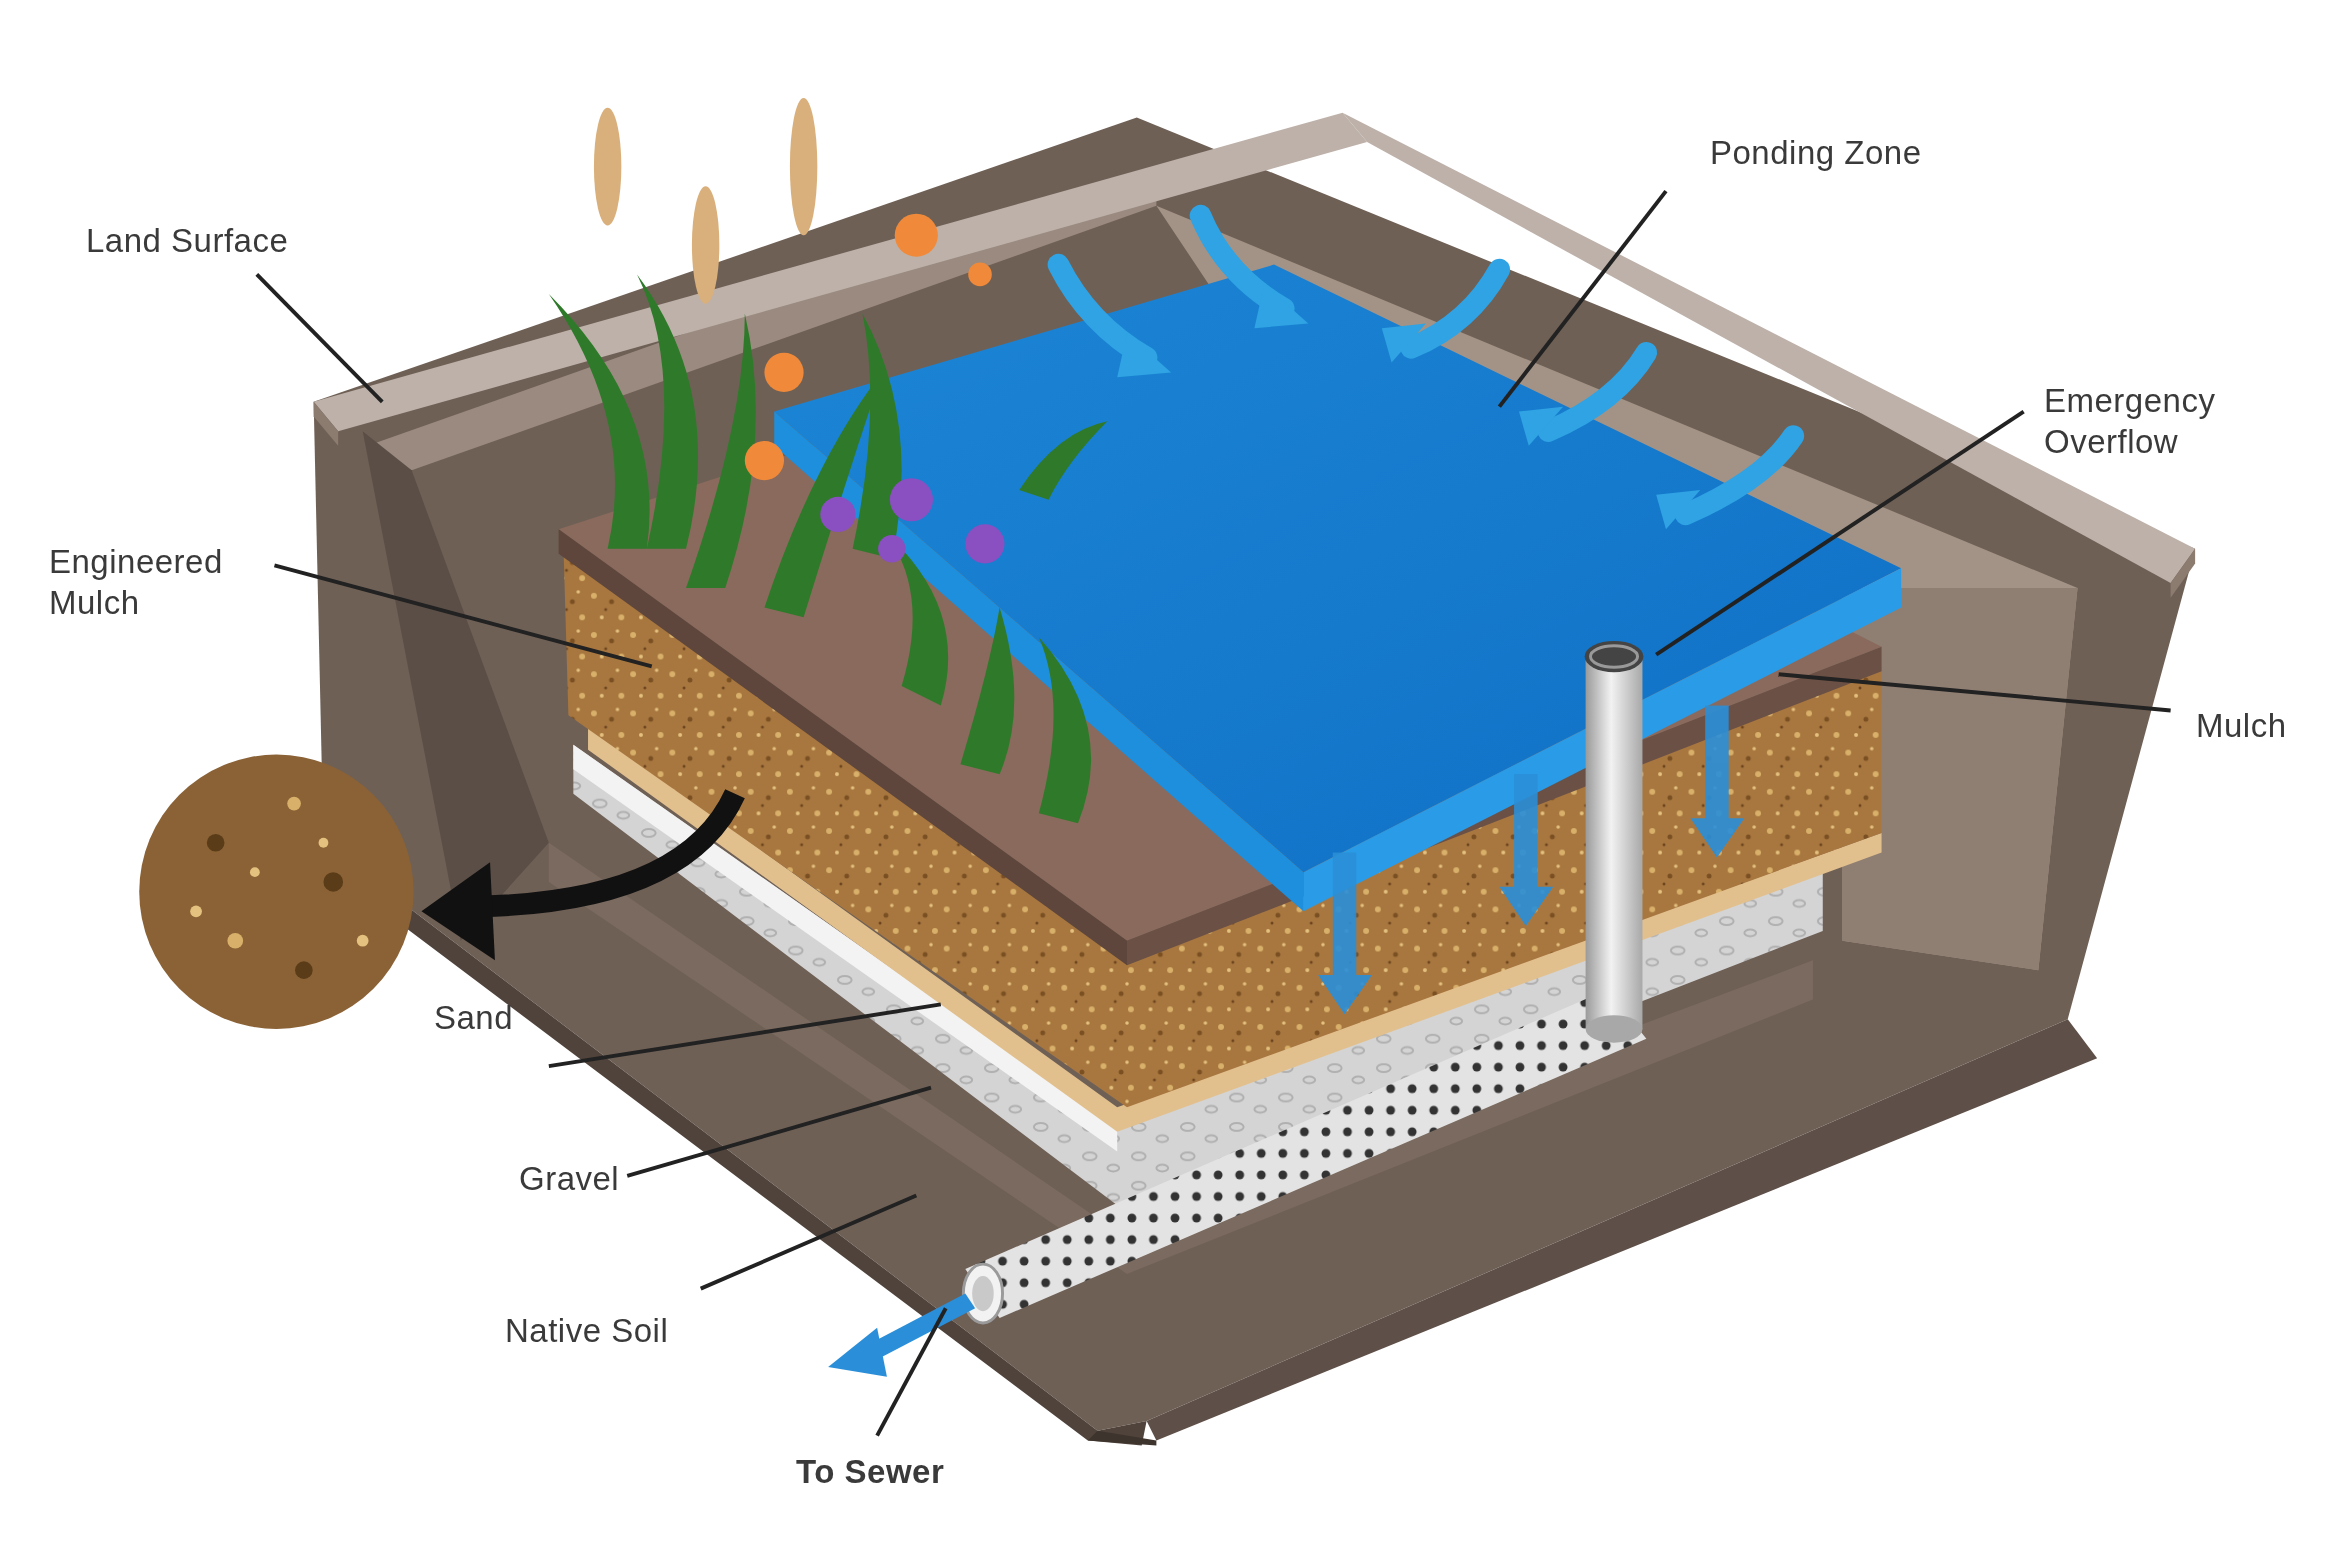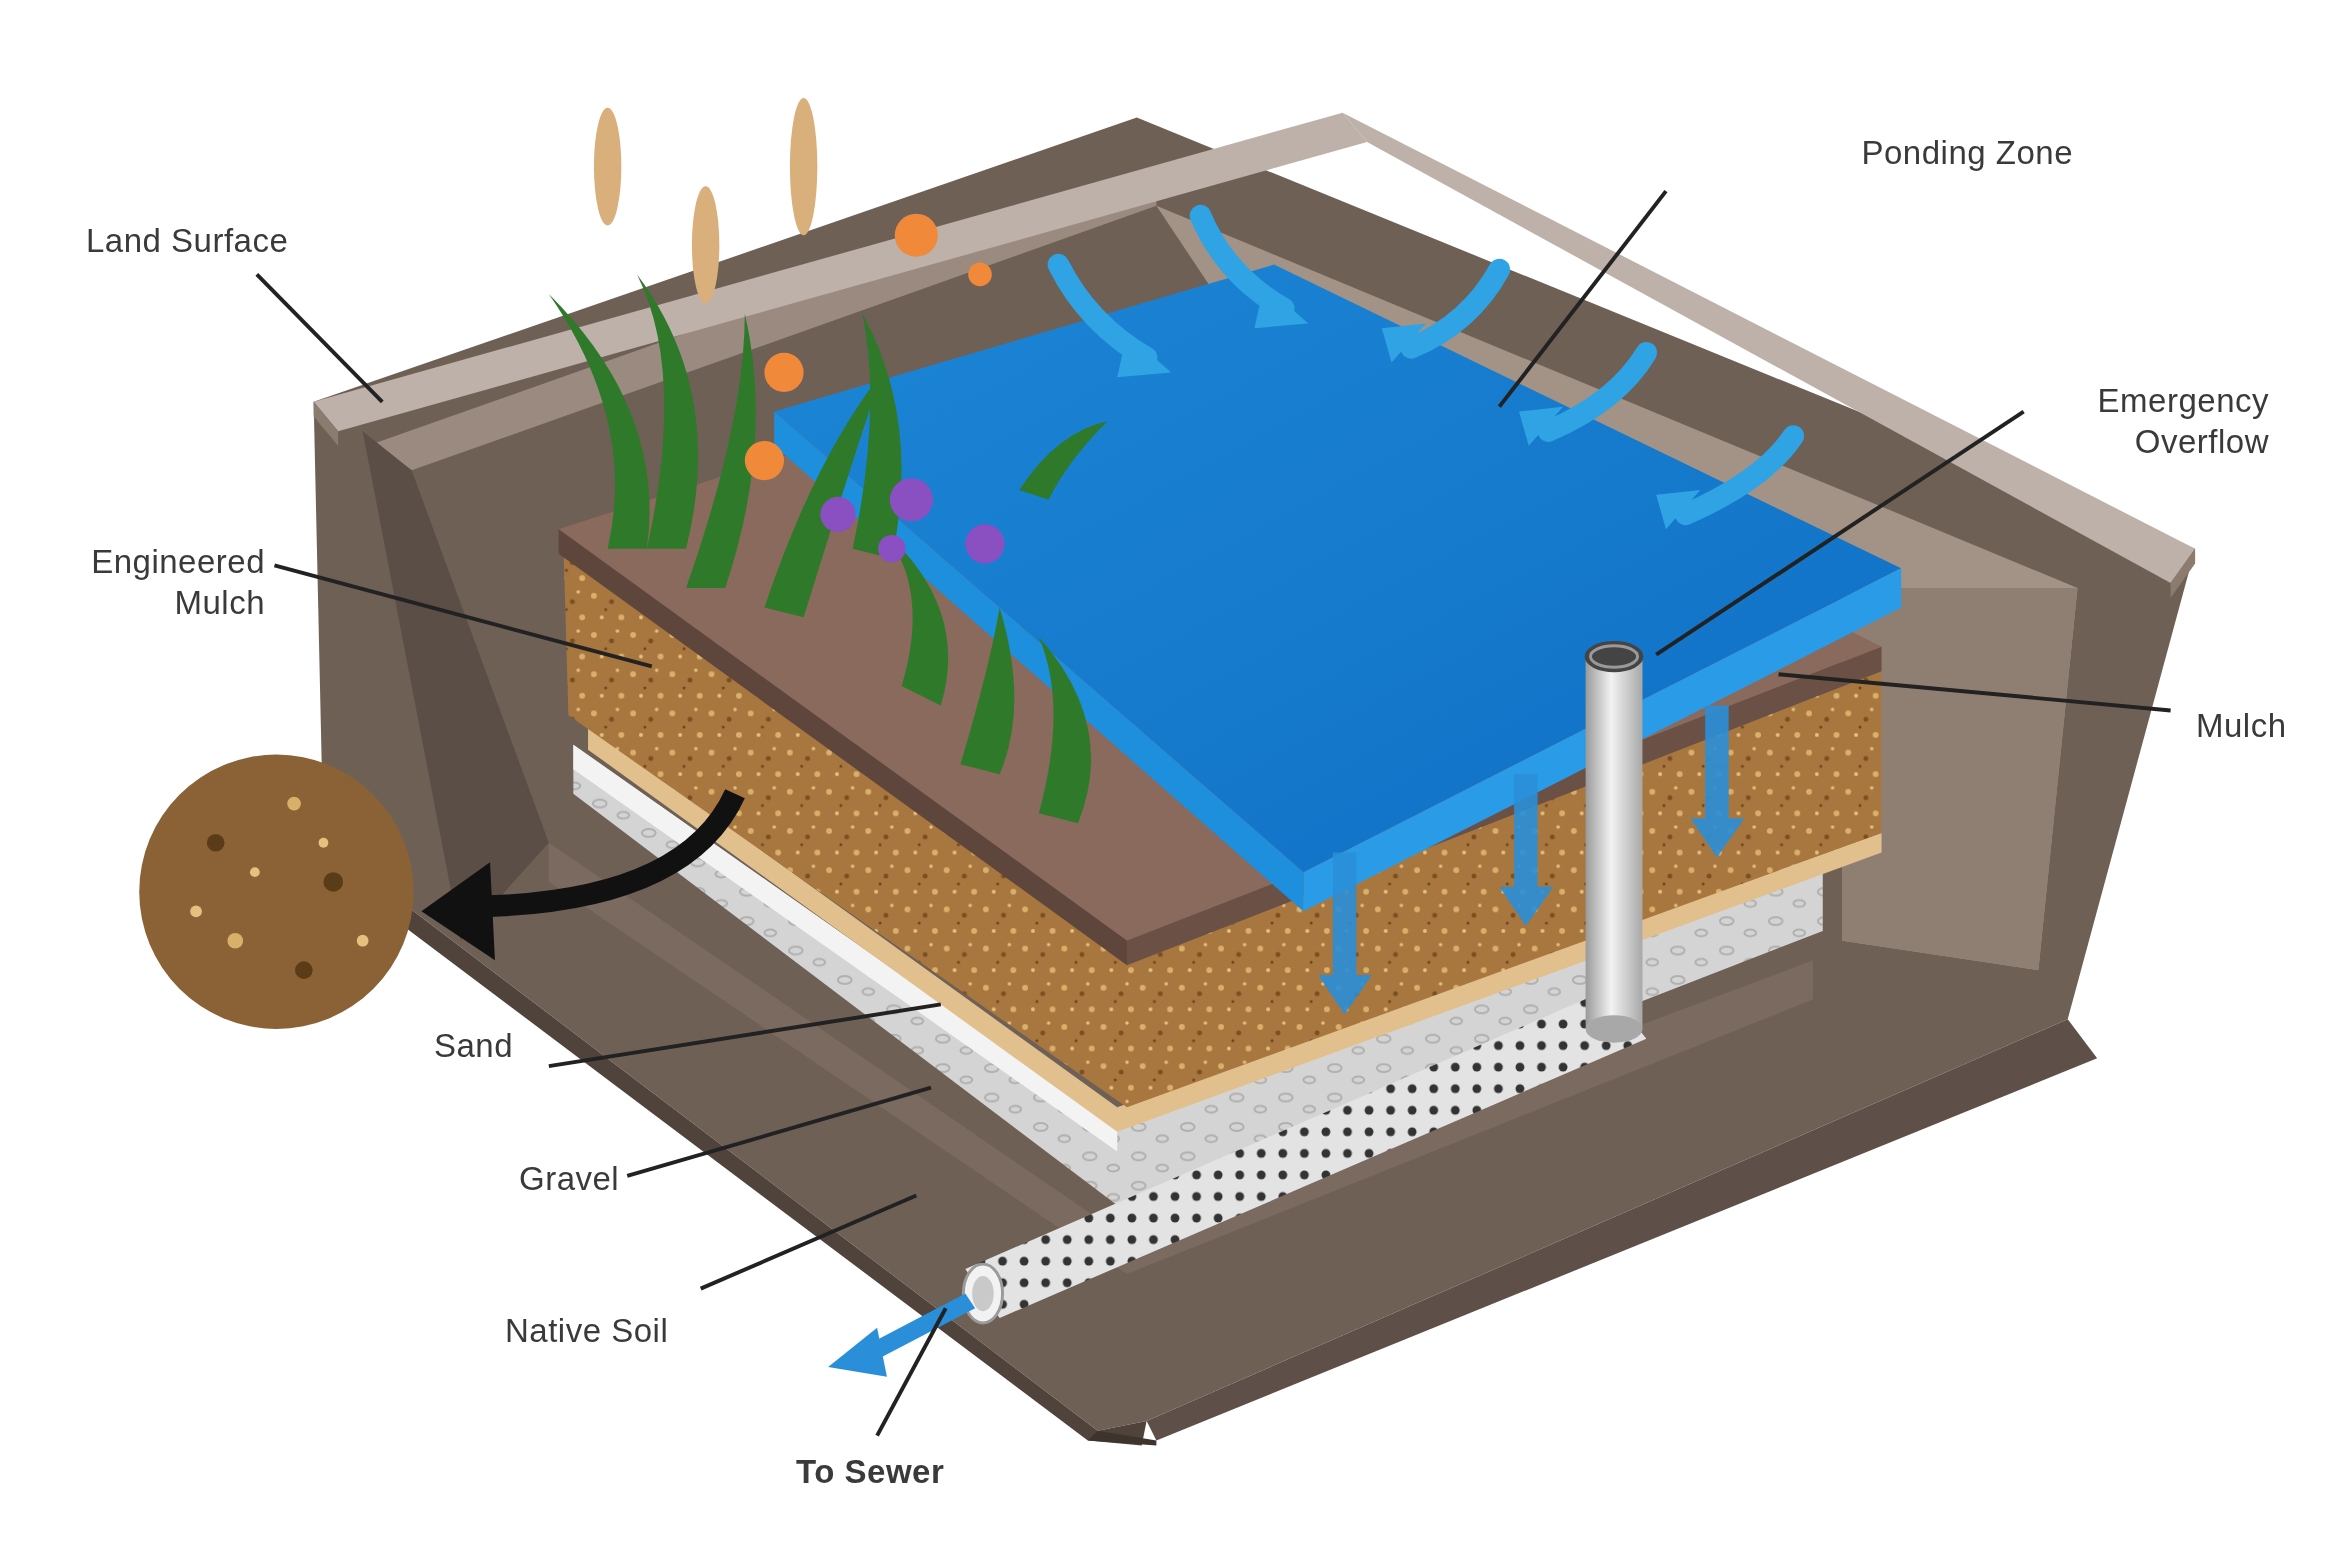--- a/index.html
+++ b/index.html
@@ -1,19 +1,19 @@
 <!DOCTYPE html>
 <html><head>
 <meta charset="utf-8">
 <style>
   html, body { margin: 0; padding: 0; background: #ffffff; }
   body { width: 2352px; height: 1563px; position: relative; overflow: hidden; font-family: "Liberation Sans", "DejaVu Sans", sans-serif; }
   #diagram { position: absolute; left: 0; top: 0; width: 2352px; height: 1563px; }
   .label { position: absolute; color: #3a3a3a; font-size: 33px; line-height: 41px; letter-spacing: 0.5px; white-space: nowrap; }
-  .label.center { text-align: right; }
+  .label.center { text-align: left; }
   .label span { display: block; }
 </style>
 </head>
 <body>
 
 <svg id="diagram" viewBox="0 0 2400 1595" xmlns="http://www.w3.org/2000/svg">
   <defs>
     <pattern id="mediaDots" width="40" height="40" patternUnits="userSpaceOnUse">
       <rect width="40" height="40" fill="#a8773f"></rect>
       <circle cx="6" cy="8" r="3" fill="#d8b06a"></circle>
@@ -205,17 +205,17 @@
   <span>Emergency</span>
   <span>Overflow</span>
 </div>
 
 <div class="label center" style="left:49px; top:541px; width:216px;">
   <span>Engineered</span>
   <span>Mulch</span>
 </div>
 
 <div class="label" style="left:2196px; top:693px;margin-top:12px;">Mulch</div>
-<div class="label" style="left:434px; top:1025px;">Sand</div>
+<div class="label" style="left:434px; top:997px;">Sand</div>
 <div class="label" style="left:497px; top:1158px;margin-left:22px;">Gravel</div>
 <div class="label" style="left:505px; top:1270px;margin-top:40px;">Native Soil</div>
 <div class="label" style="left:796px; top:1451px;font-weight:bold;">To Sewer</div>
 
 
 </body></html>

